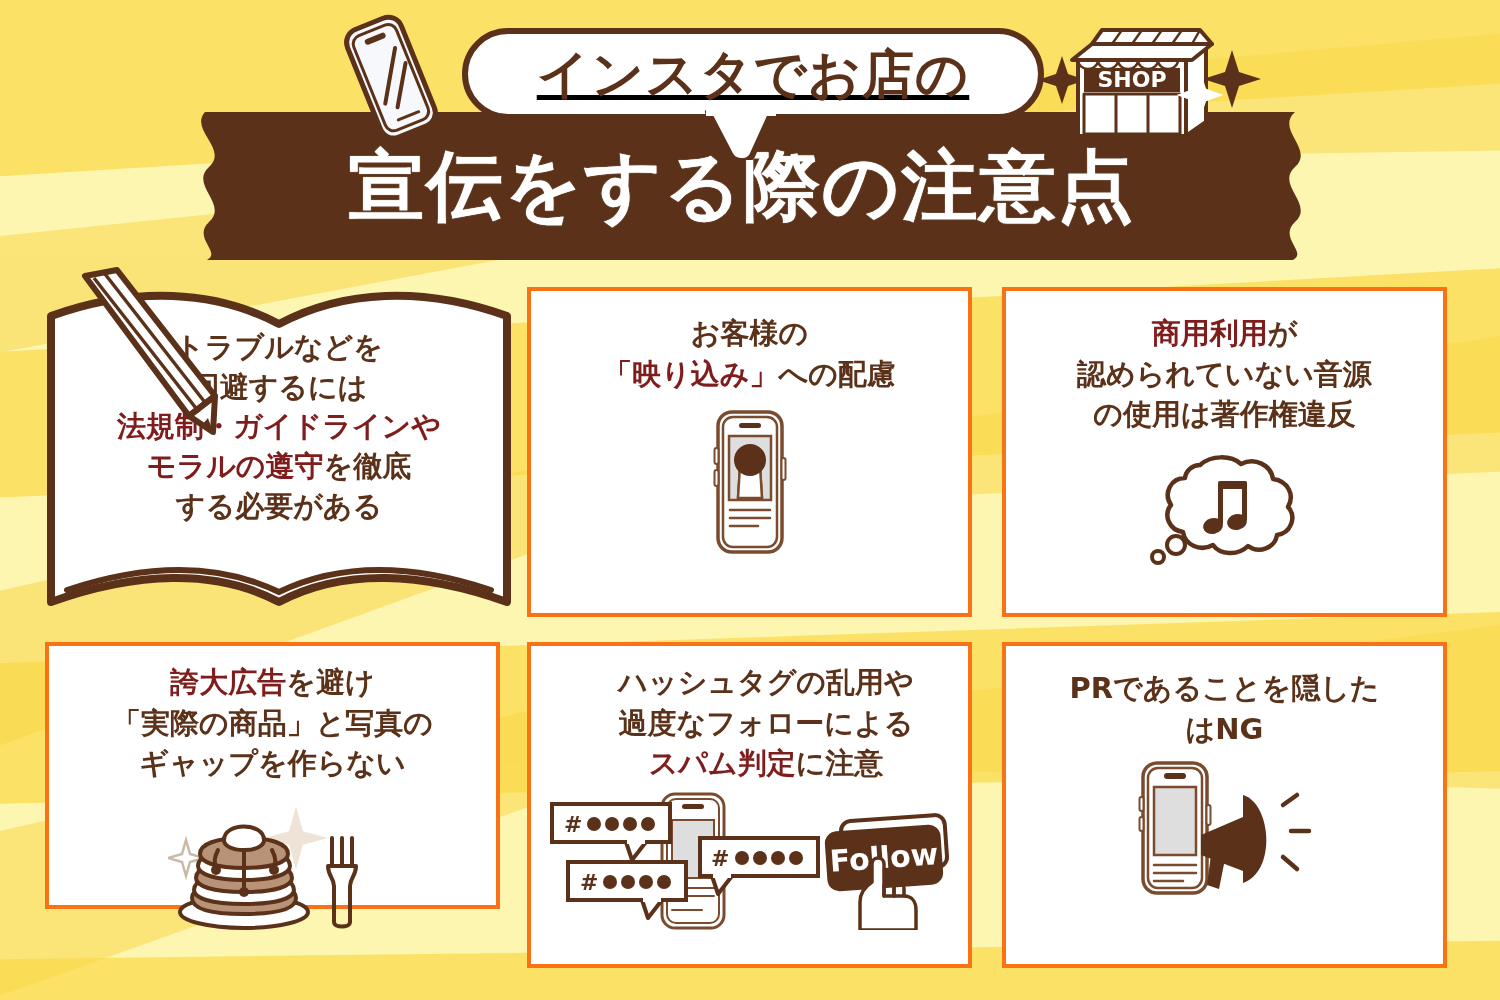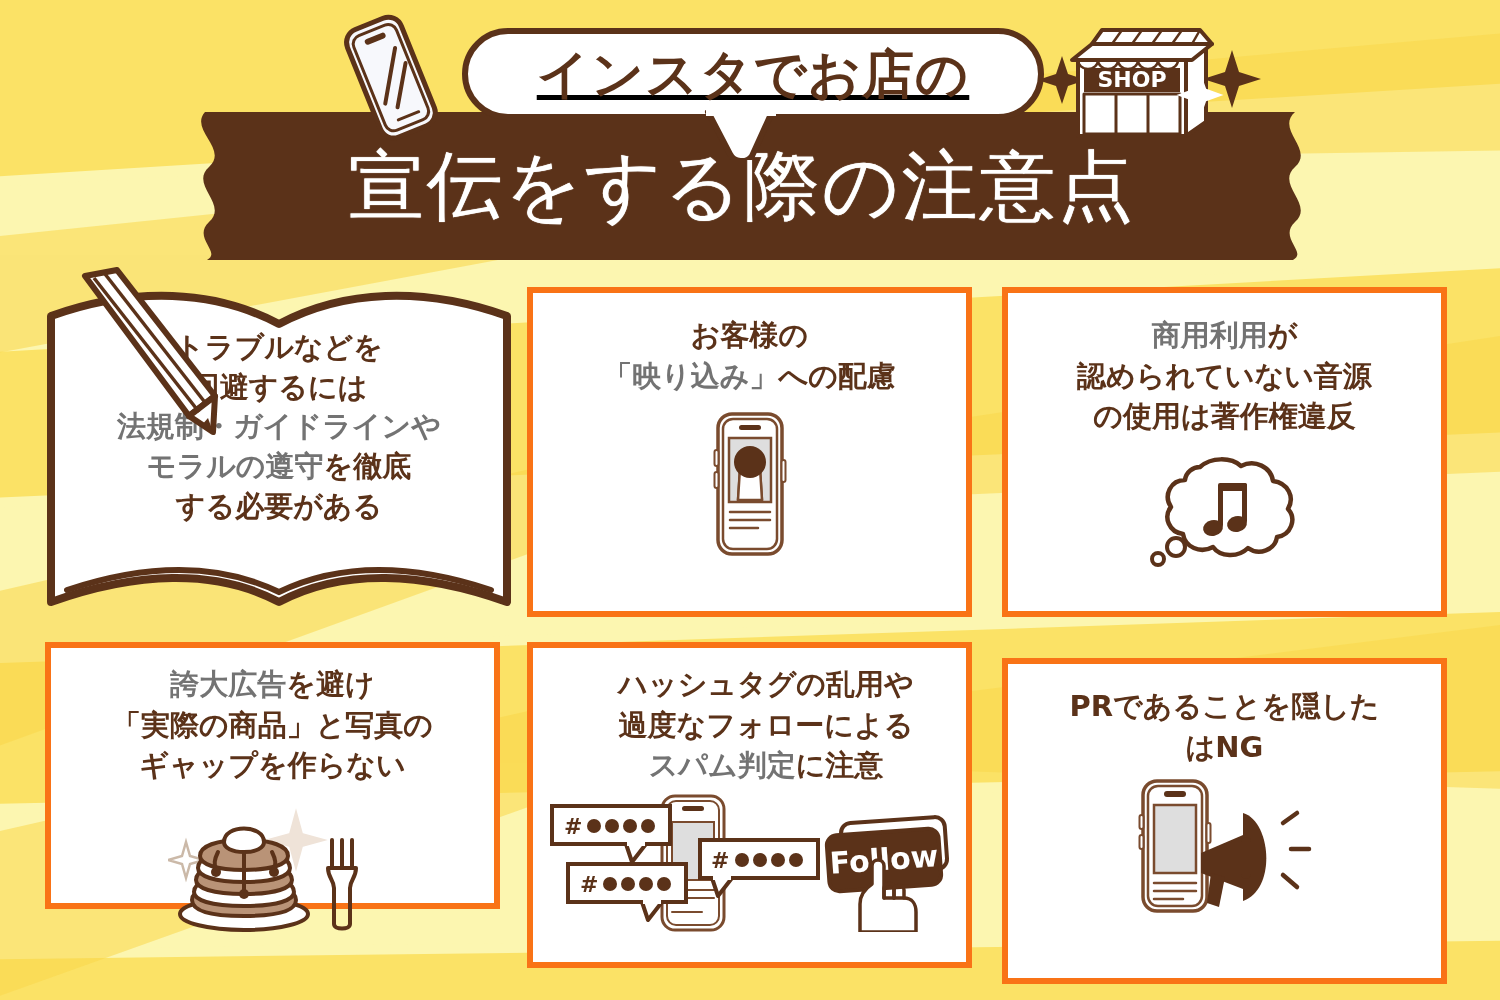--- a/index.html
+++ b/index.html
@@ -27,21 +27,21 @@
   }
   #banner-svg { position: absolute; left: 0; top: 0; }
 
   #banner-title {
     position: absolute;
     left: 0; top: 112px;
     width: 1484px; height: 148px;
     display: flex; align-items: center; justify-content: center;
     color: #FFFFFF;
     font-size: 76px;
-    font-weight: 400;
+    font-weight: 700;
     letter-spacing: 2px;
     line-height: 1;
     text-shadow: 0 0 1px #FFFFFF;
     white-space: nowrap;
   }
 
   
   #bubble {
     position: absolute;
     left: 462px; top: 28px;
@@ -64,34 +64,34 @@
   #bubble-tail { position: absolute; left: 700px; top: 110px; z-index: 7; }
 
   
   #phone-deco { position: absolute; left: 330px; top: 8px; z-index: 5; }
   #shop-deco  { position: absolute; left: 1040px; top: 18px; z-index: 5; }
 
   
   .card {
     position: absolute;
     background: #FFFFFF;
-    border: 6px solid #f97316;
+    border: 4px solid #f97316;
     display: flex;
     flex-direction: column;
     align-items: center;
   }
 
   .card-text {
     text-align: center;
     color: #5B3219;
     font-weight: 700;
     line-height: 1.34;
     letter-spacing: 0px;
   }
-  .hl { color: #737373; }
+  .hl { color: #7f1d1d; }
 
   .card-icon {
     display: flex; align-items: center; justify-content: center;
     width: 100%;
   }
 
   
   #card-1 {
     left: 45px; top: 272px; width: 468px; height: 352px;
     background: transparent; border: none;
@@ -103,21 +103,21 @@
     font-size: 29px;
     line-height: 1.37;
     z-index: 3;
   }
   #pencil-deco { position: absolute; left: 18px; top: -8px; z-index: 4; }
 
   #card-2 { left: 527px; top: 287px; width: 445px; height: 330px; }
   #card-3 { left: 1002px; top: 287px; width: 445px; height: 330px; }
   #card-4 { left: 45px; top: 642px; width: 455px; height: 267px; }
   #card-5 { left: 527px; top: 642px; width: 445px; height: 326px; }
-  #card-6 { left: 1002px; top: 642px; width: 445px; height: 326px; margin-top: 16px; }
+  #card-6 { left: 1002px; top: 642px; width: 445px; height: 326px; }
 
   #card-2 .card-text, #card-3 .card-text,
   #card-4 .card-text, #card-5 .card-text, #card-6 .card-text {
     font-size: 29px;
     padding-top: 22px;
     line-height: 1.40;
   }
   #card-4 .card-text { padding-top: 16px; }
   #card-5 .card-text { padding-top: 16px; margin-left: 33px; }
   #card-6 .card-text { padding-top: 22px; }

